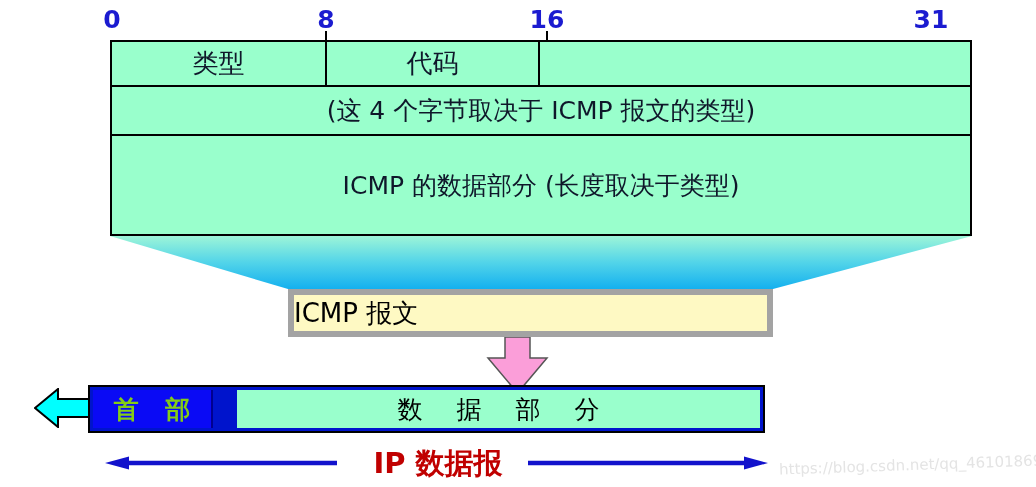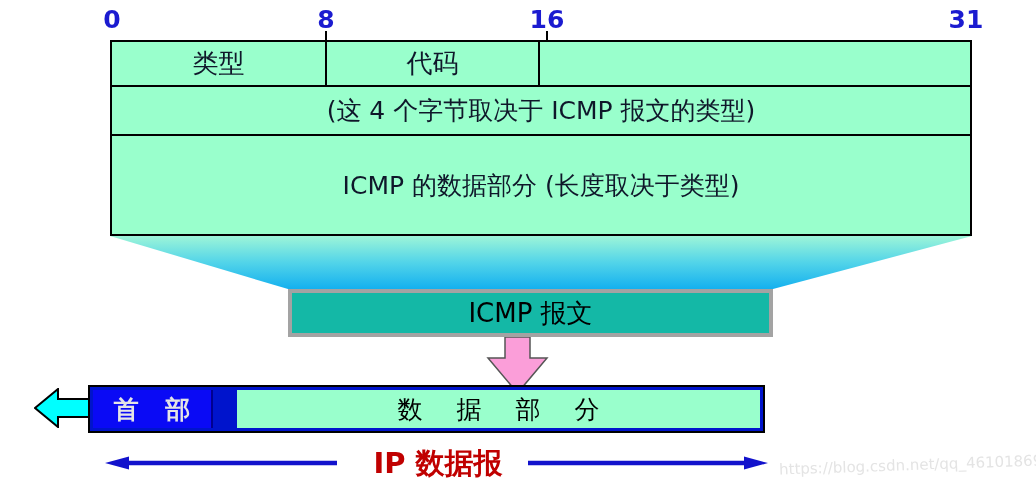--- a/index.html
+++ b/index.html
@@ -37,41 +37,41 @@
   .fmt-cell.c2{width:213px;border-right:2px solid #000;}
   .fmt-cell.c3{flex:1;}
   .fmt-cell.merged{width:100%;font-size:25px;}
 
   
   .funnel{position:absolute;left:110px;top:236px;}
 
   
   .icmp-box{
     position:absolute;left:288px;top:289px;width:485px;height:48px;
-    background:#14b8a6;border:4px solid #a3a3a3;box-sizing:border-box;
-    display:flex;align-items:center;justify-content:center;
+    background:#fef9c3;border:6px solid #a3a3a3;box-sizing:border-box;
+    display:flex;align-items:center;
     font-size:26px;color:#000;
   }
 
   .down-arrow{position:absolute;left:480px;top:337px;}
 
   
   .ip-bar{
     position:absolute;left:88px;top:385px;width:677px;height:48px;
     box-sizing:border-box;border:2px solid #000;background:#0014cc;
   }
   .ip-bar-inner{
     position:absolute;left:0;top:0;right:0;bottom:0;
     border:3px solid #0014cc;box-sizing:border-box;
     display:flex;
   }
   .ip-header-cell{
     width:120px;background:#0a0af5;border-right:2px solid #000090;
     display:flex;align-items:center;justify-content:center;
-    color:#e5e5e5;font-weight:bold;font-size:25px;letter-spacing:9px;
+    color:#84cc16;font-weight:bold;font-size:25px;letter-spacing:9px;
     box-sizing:border-box;padding-left:9px;
   }
   .ip-data-cell{
     flex:1;background:#99ffcc;
     display:flex;align-items:center;justify-content:center;
     color:#000;font-size:25px;letter-spacing:13px;padding-left:13px;
     box-sizing:border-box;
     margin-left:24px;
   }
 
@@ -90,21 +90,21 @@
     color:#e4e4e4;font-size:15px;white-space:nowrap;
     transform:rotate(-2deg);
   }
 </style>
 </head>
 <body>
 
 <div class="bit-label" style="left:112px">0</div>
 <div class="bit-label" style="left:326px">8</div>
 <div class="bit-label" style="left:547px">16</div>
-<div class="bit-label" style="left:966px">31</div>
+<div class="bit-label" style="left:931px">31</div>
 <div class="tick" style="left:325px"></div>
 <div class="tick" style="left:546px"></div>
 
 <div class="fmt-table">
   <div class="fmt-row fmt-row1">
     <div class="fmt-cell c1">类型</div>
     <div class="fmt-cell c2">代码</div>
   </div>
   <div class="fmt-row fmt-row2">
     <div class="fmt-cell merged">(这 4 个字节取决于 ICMP 报文的类型)</div>

